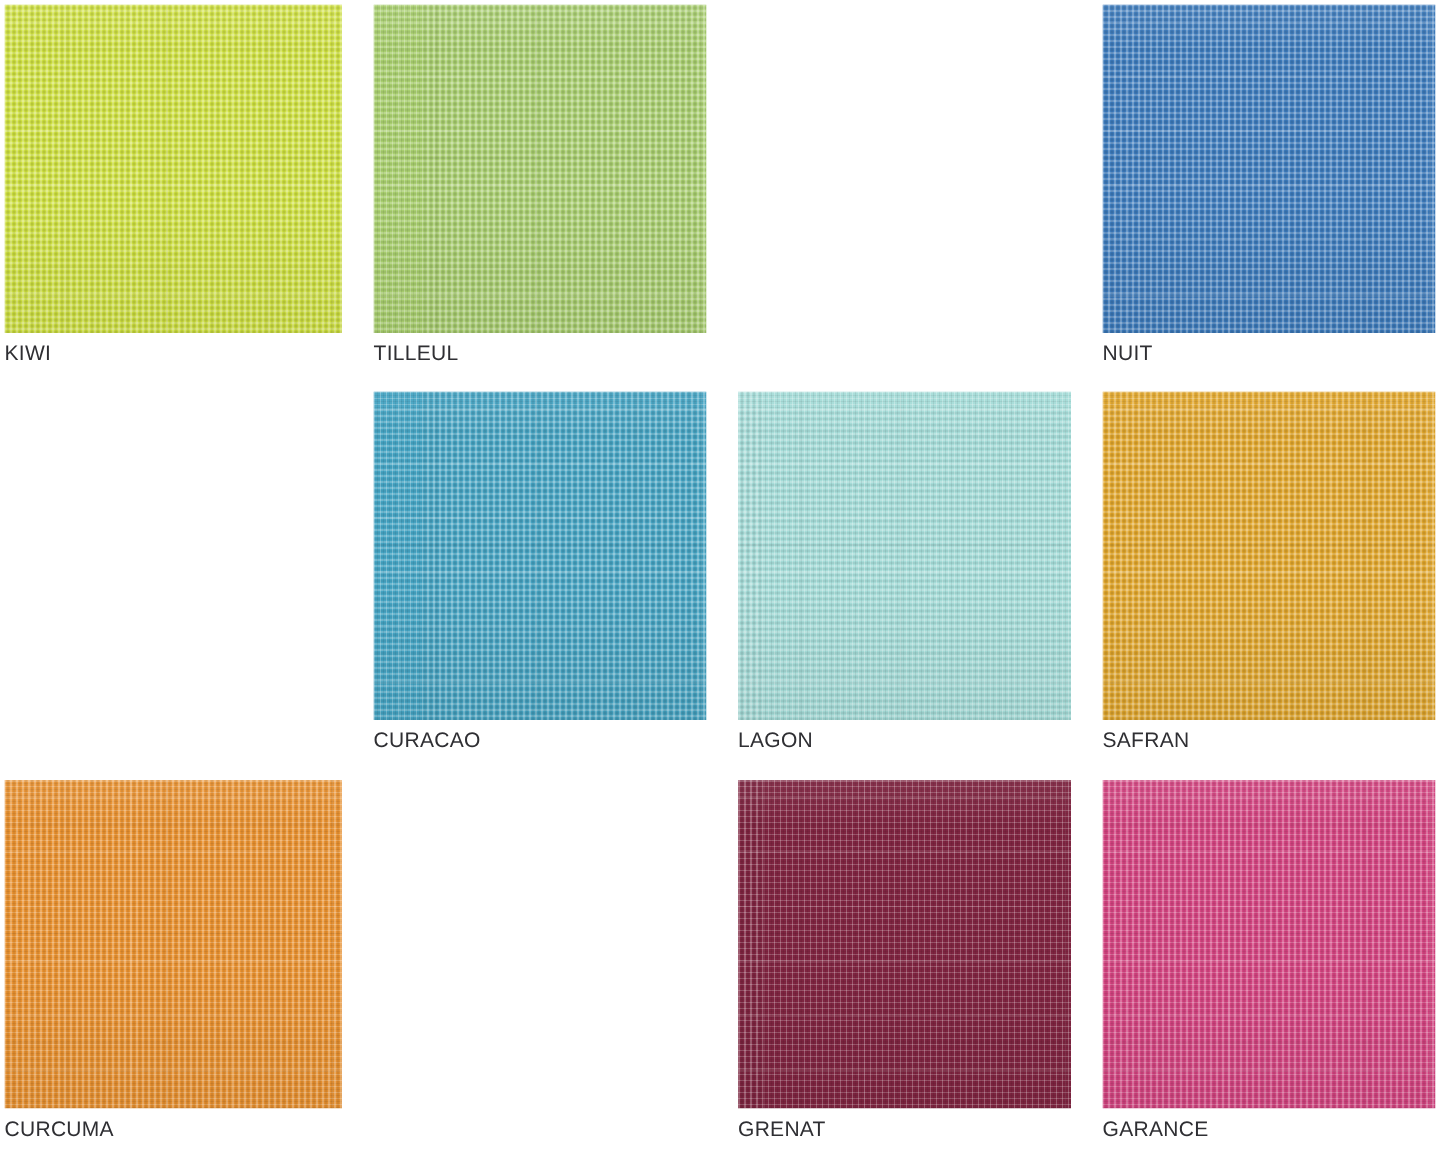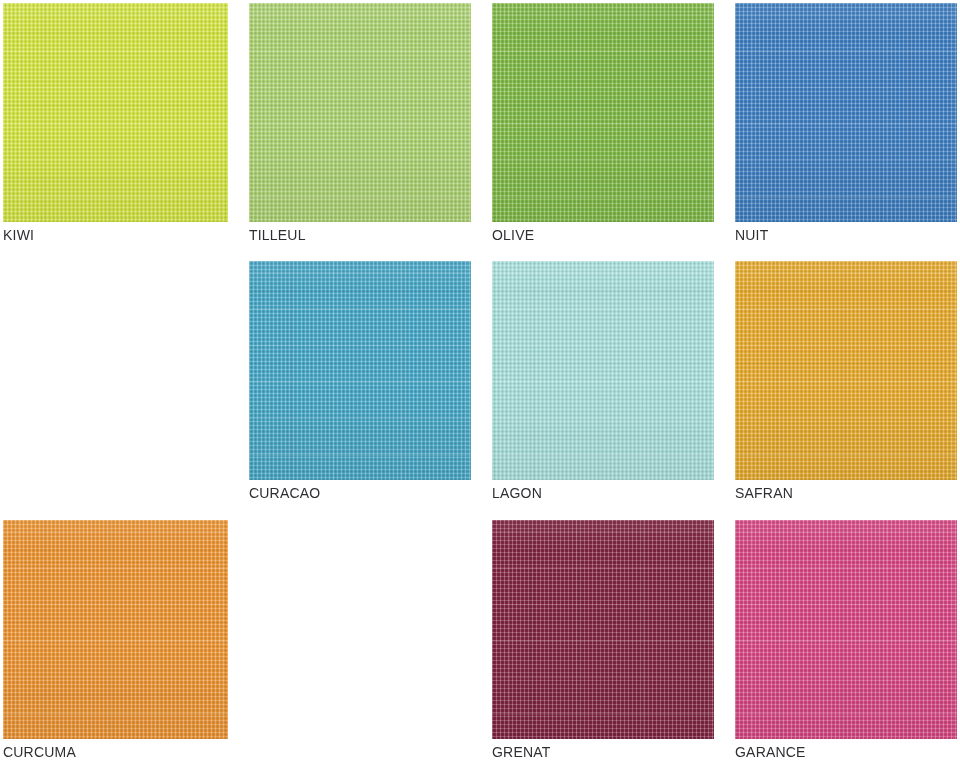--- a/index.html
+++ b/index.html
@@ -159,29 +159,20 @@
   <div class="cell r1 c2">
     <div class="swatch">
       <div class="swatch-base" style="background-color: rgb(168, 206, 110);"></div>
       <div class="swatch-weave"></div>
       <div class="swatch-slub"></div>
       <div class="swatch-shade"></div>
     </div>
     <div class="label" style="color: rgb(47, 47, 51);">TILLEUL</div>
   </div>
 
-  <div class="cell r1 c3">
-    <div class="swatch">
-      <div class="swatch-base" style="background-color: rgb(124, 181, 68);"></div>
-      <div class="swatch-weave"></div>
-      <div class="swatch-slub"></div>
-      <div class="swatch-shade"></div>
-    </div>
-    <div class="label" style="color: rgb(47, 47, 51);">OLIVE</div>
-  </div>
 
   <div class="cell r1 c4">
     <div class="swatch">
       <div class="swatch-base" style="background-color: rgb(61, 124, 190);"></div>
       <div class="swatch-weave"></div>
       <div class="swatch-slub"></div>
       <div class="swatch-shade"></div>
     </div>
     <div class="label" style="color: rgb(47, 47, 51);">NUIT</div>
   </div>

